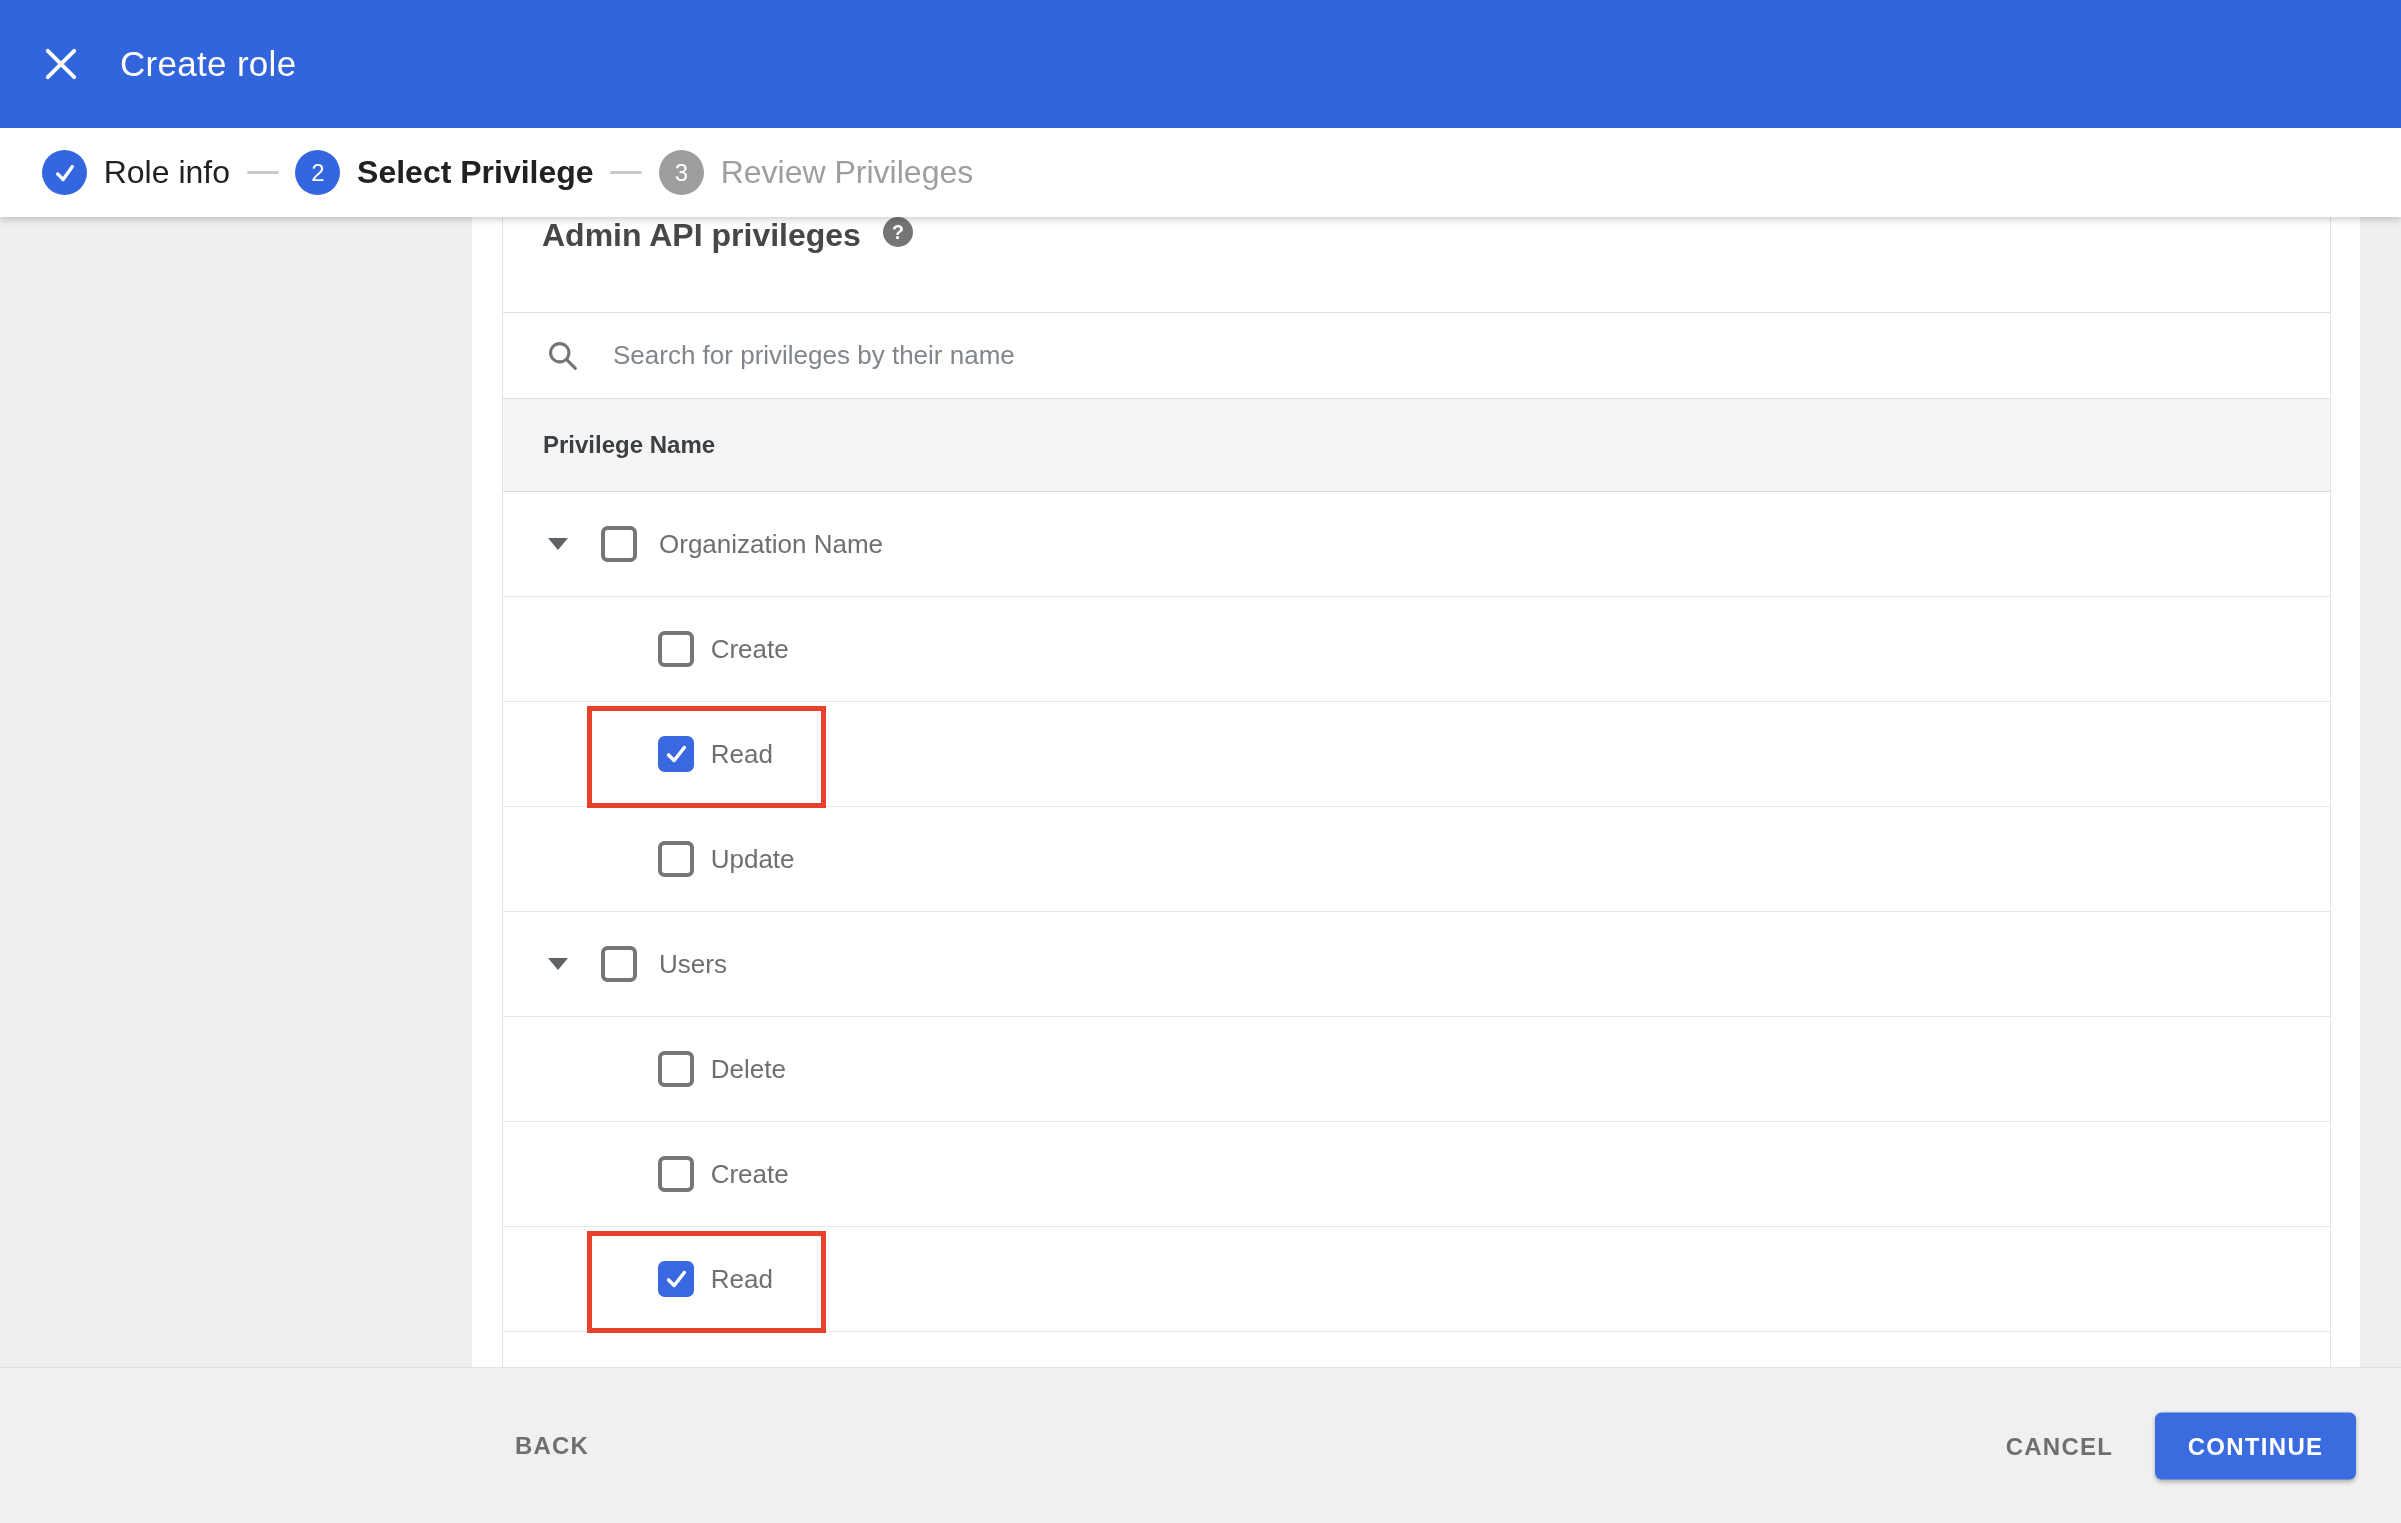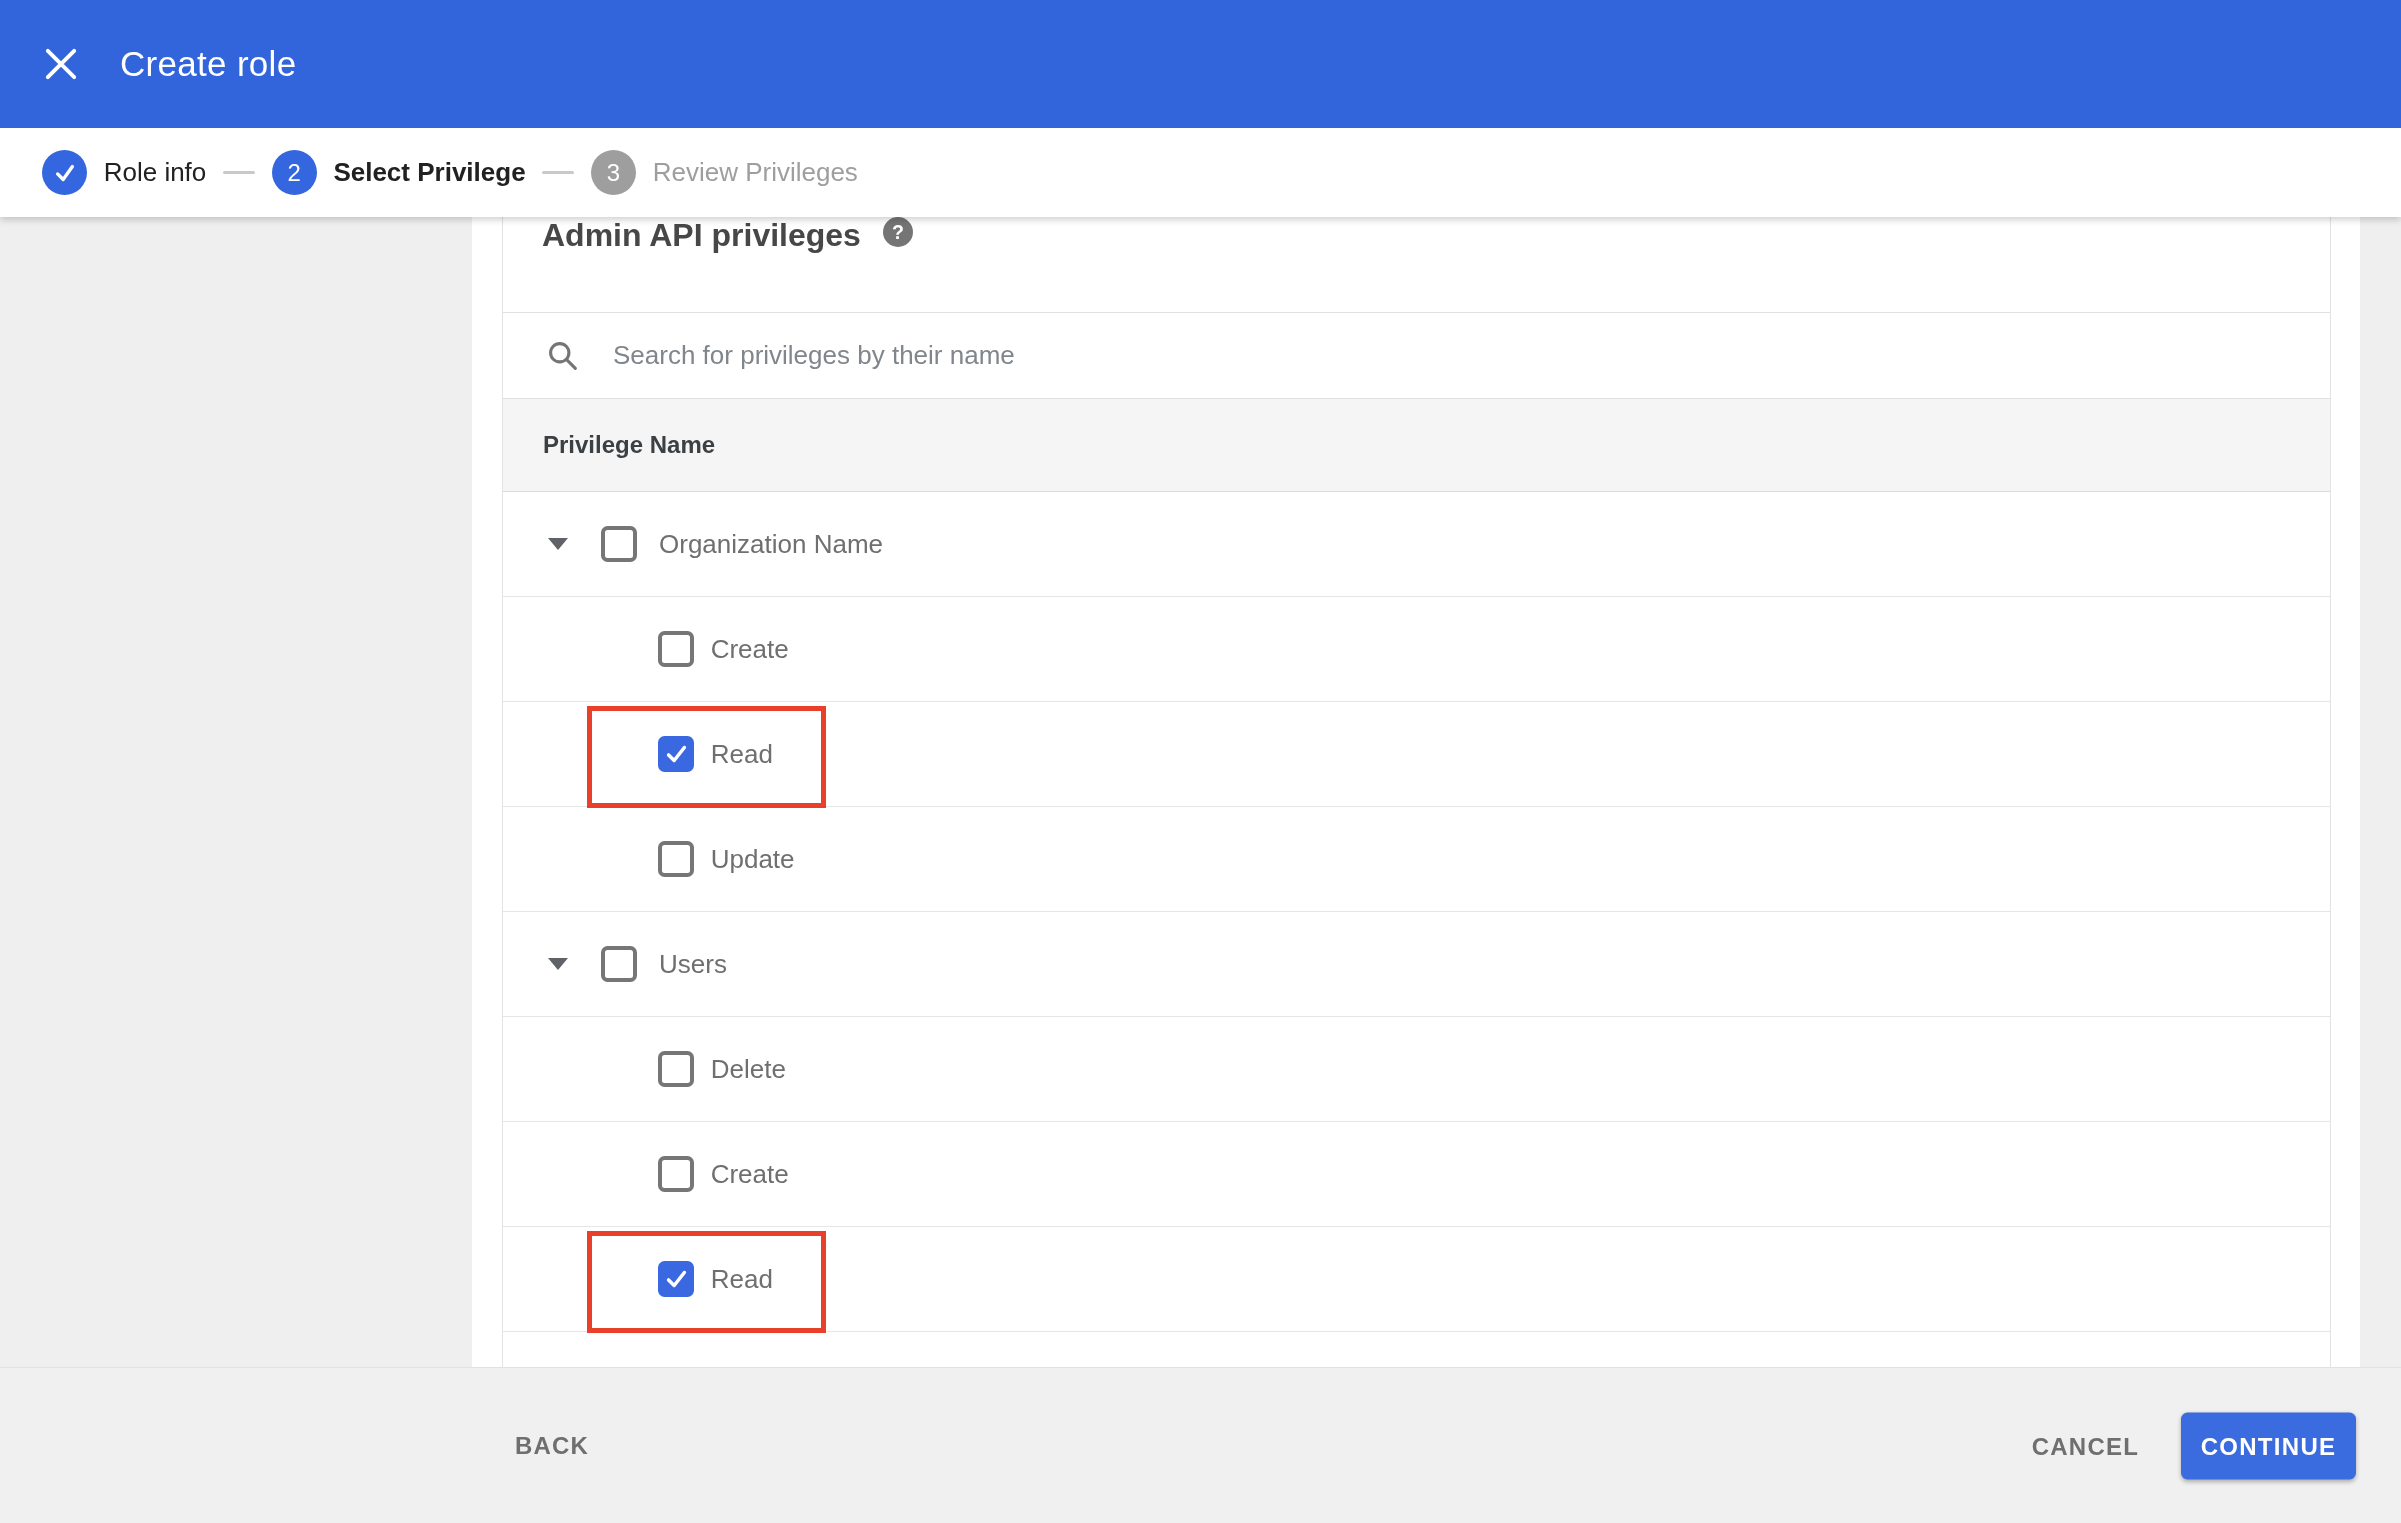--- a/index.html
+++ b/index.html
@@ -10,21 +10,21 @@
   .topbar{position:absolute;top:0;left:0;right:0;height:128px;background:#3264dc;display:flex;align-items:center;z-index:40;}
   .close-btn{margin-left:42px;width:37px;height:37px;display:flex;align-items:center;justify-content:center;cursor:pointer;background:none;border:none;padding:0;}
   .topbar-title{margin-left:41px;font-size:35px;font-weight:400;color:#ffffff;letter-spacing:0.3px;}
 
   
   .stepperbar{position:absolute;top:128px;left:0;right:0;height:89px;background:#ffffff;display:flex;align-items:center;padding-left:42px;box-shadow:0 2.8px 6.5px rgba(0,0,0,0.18);z-index:30;}
   .step{display:flex;align-items:center;}
   .step-circle{width:45px;height:45px;border-radius:50%;display:flex;align-items:center;justify-content:center;color:#fff;font-size:24px;flex:none;}
   .step-circle.done,.step-circle.active{background:#3466e0;}
   .step-circle.upcoming{background:#9e9e9e;}
-  .step-label{margin-left:16.7px;font-size:26px;color:#212121;}
+  .step-label{margin-left:16.7px;font-size:32px;color:#212121;}
   .step-label.bold{font-weight:700;}
   .step-label.dim{color:#9e9e9e;}
   .step-dash{width:32px;height:3.7px;background:#c9c9c9;border-radius:1.9px;margin:0 16.7px;flex:none;}
 
   
   .main{position:absolute;top:217px;left:0;right:0;bottom:157px;background:#efefef;}
   .card{position:absolute;left:472px;width:1888px;top:0;bottom:0;background:#ffffff;}
   .column{position:absolute;left:30px;width:1829px;top:0;bottom:0;border-left:0.9px solid #e3e3e3;border-right:0.9px solid #e3e3e3;box-sizing:border-box;}
 
   .row-title{height:96px;border-bottom:0.9px solid #e0e0e0;display:flex;align-items:flex-start;padding-left:39px;box-sizing:border-box;}
@@ -49,21 +49,21 @@
   .prow-label{font-size:26px;color:#6f6f6f;}
   .prow.parent .prow-label{margin-left:22px;}
   .prow.child .prow-label{margin-left:16.7px;}
   .highlight{position:absolute;left:84px;top:3.7px;width:239px;height:102px;border:5.6px solid #e8402a;box-sizing:border-box;z-index:5;pointer-events:none;}
 
   
   .footer{position:absolute;left:0;right:0;bottom:0;height:157px;background:#f0f0f0;border-top:0.9px solid #e2e2e2;z-index:35;box-sizing:border-box;}
   .text-btn{font-size:24px;font-weight:700;letter-spacing:1.2px;color:#6f6f6f;background:none;border:none;cursor:pointer;font-family:inherit;padding:0;}
   .back-btn{position:absolute;left:515px;top:50%;transform:translateY(-50%);}
   .actions{position:absolute;right:45px;top:50%;transform:translateY(-50%);display:flex;align-items:center;gap:42px;}
-  .continue-btn{width:175px;height:67px;border-radius:6.5px;background:#3a6ce0;color:#ffffff;font-size:24px;font-weight:700;letter-spacing:1.3px;border:none;cursor:pointer;display:flex;align-items:center;justify-content:center;box-shadow:0 1.9px 4.6px rgba(0,0,0,0.28);font-family:inherit;}
+  .continue-btn{width:201px;height:67px;border-radius:6.5px;background:#3a6ce0;color:#ffffff;font-size:24px;font-weight:700;letter-spacing:1.3px;border:none;cursor:pointer;display:flex;align-items:center;justify-content:center;box-shadow:0 1.9px 4.6px rgba(0,0,0,0.28);font-family:inherit;}
 </style>
 </head>
 <body>
 
 <div id="app">
 
   <div class="topbar">
     <button class="close-btn">
       <span style="display:flex;">
         <svg width="32" height="32" viewBox="0 0 34 34">

